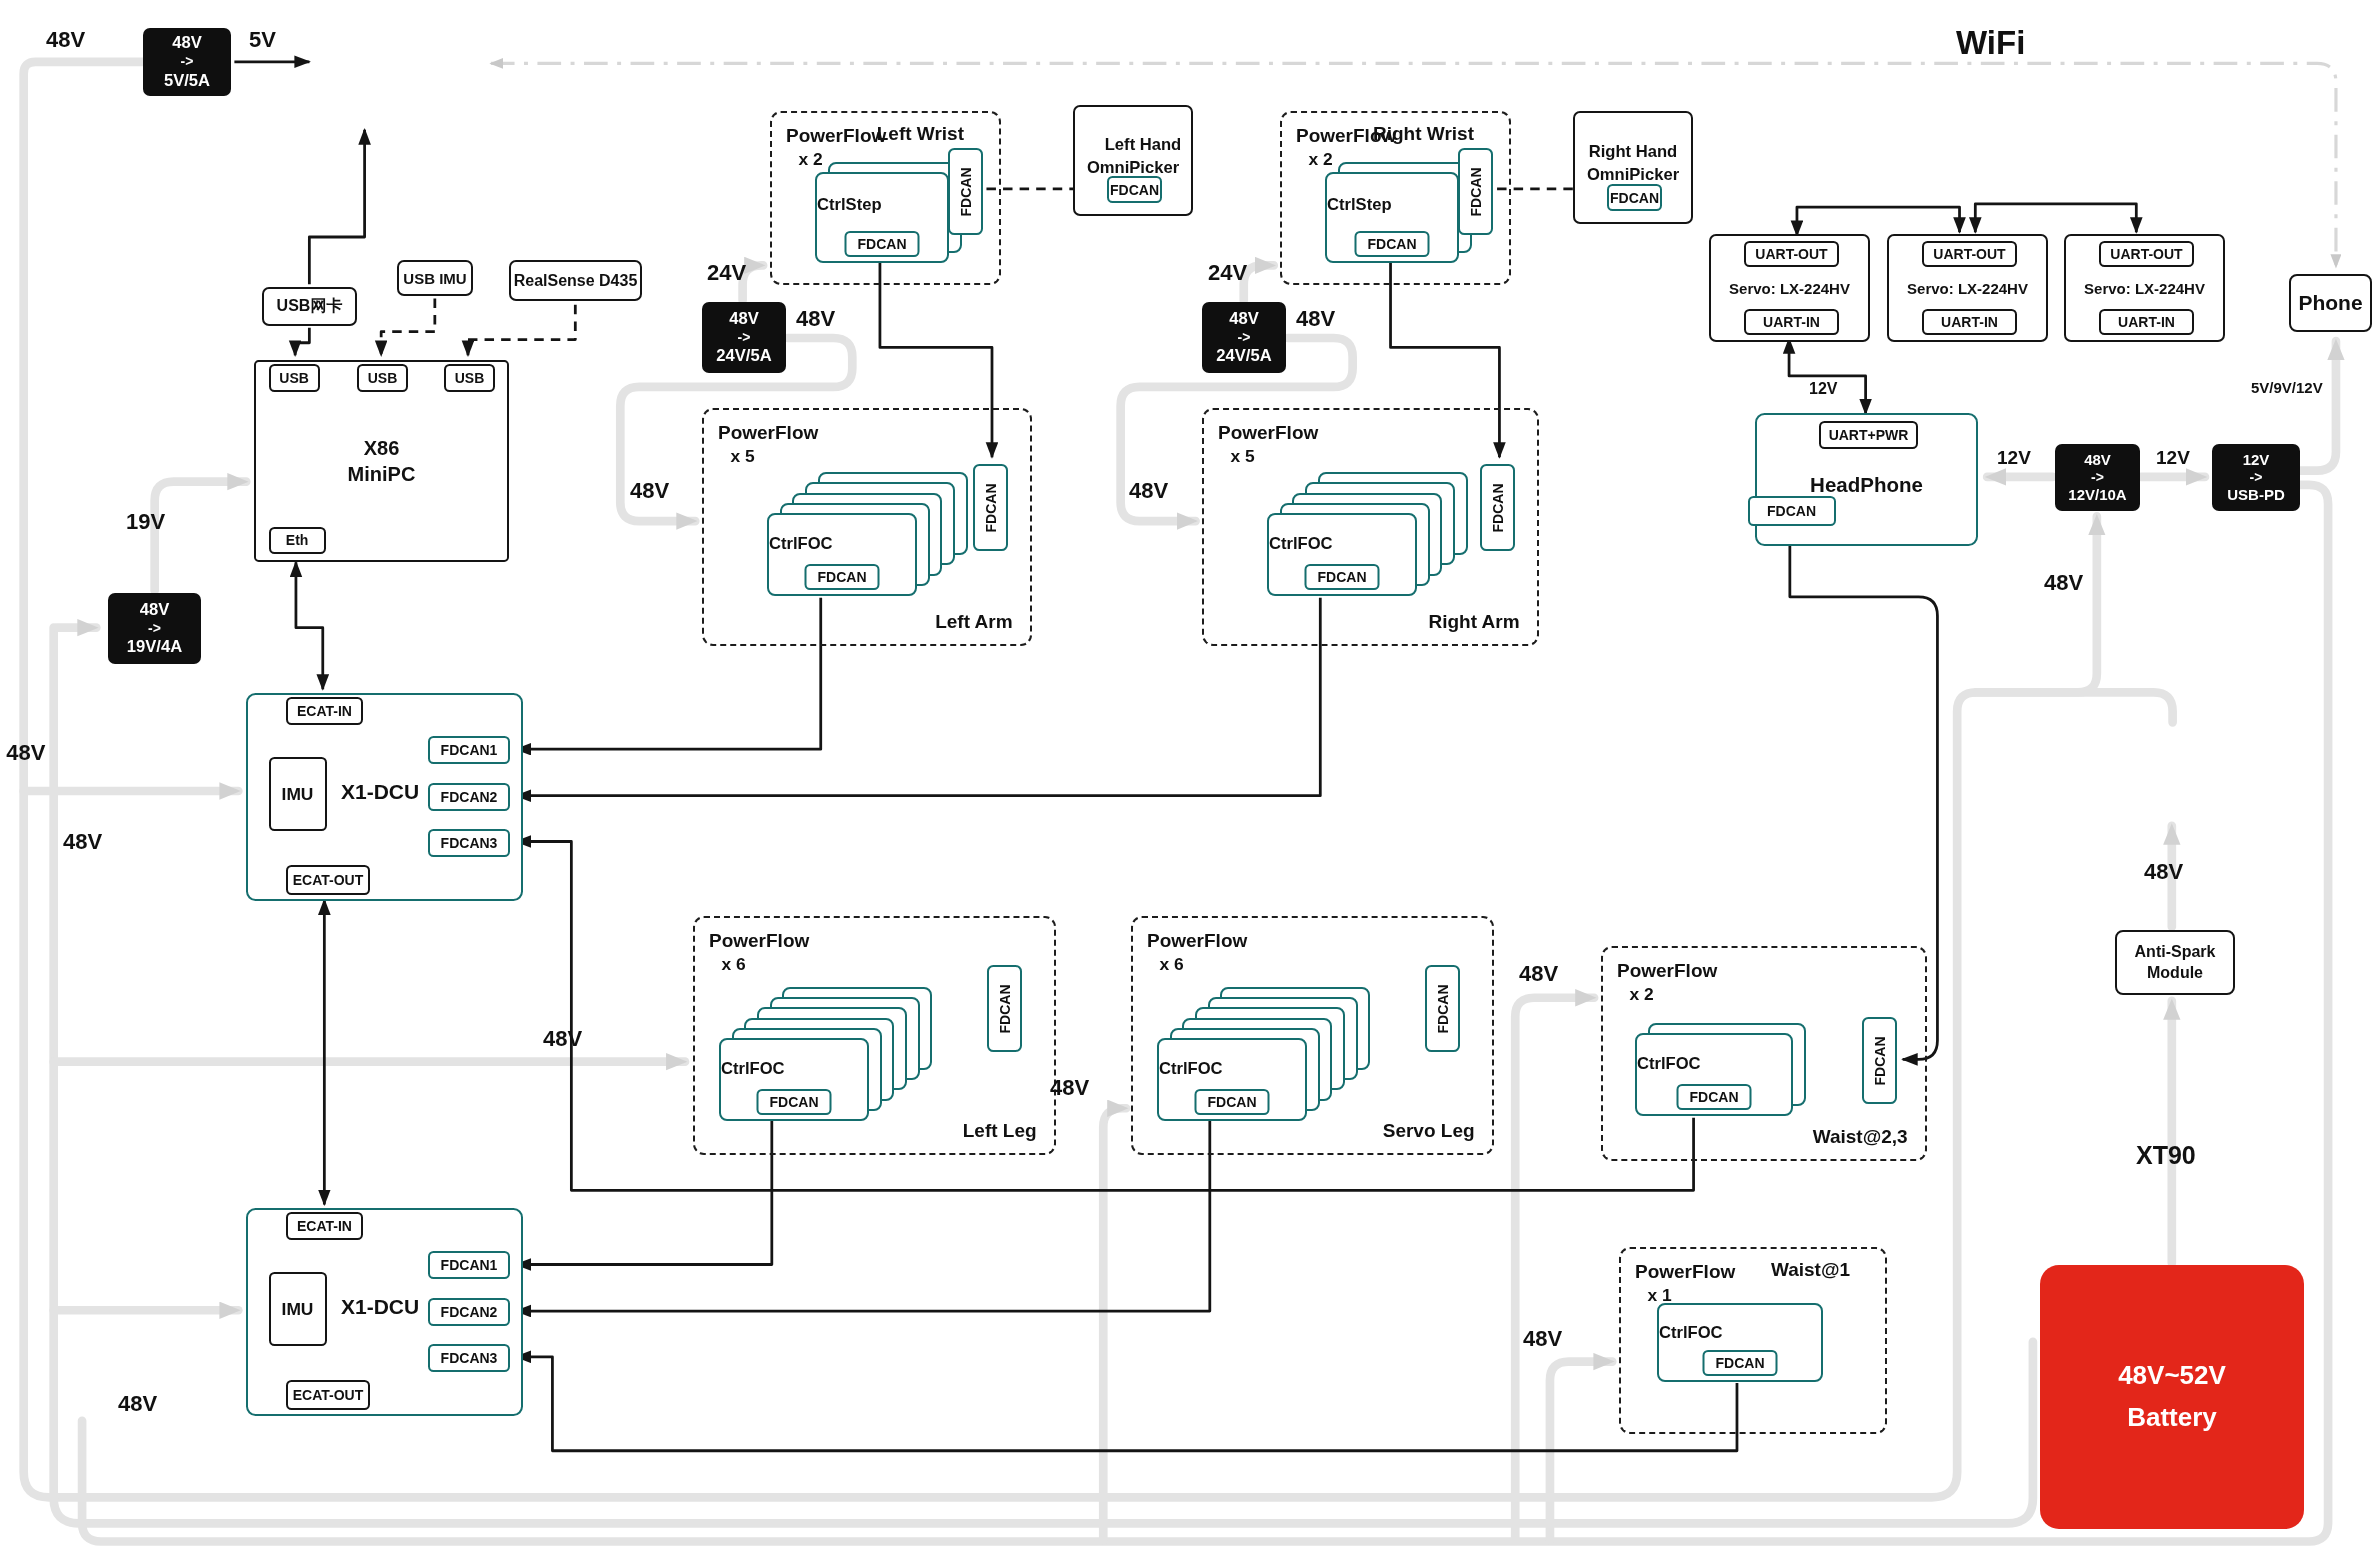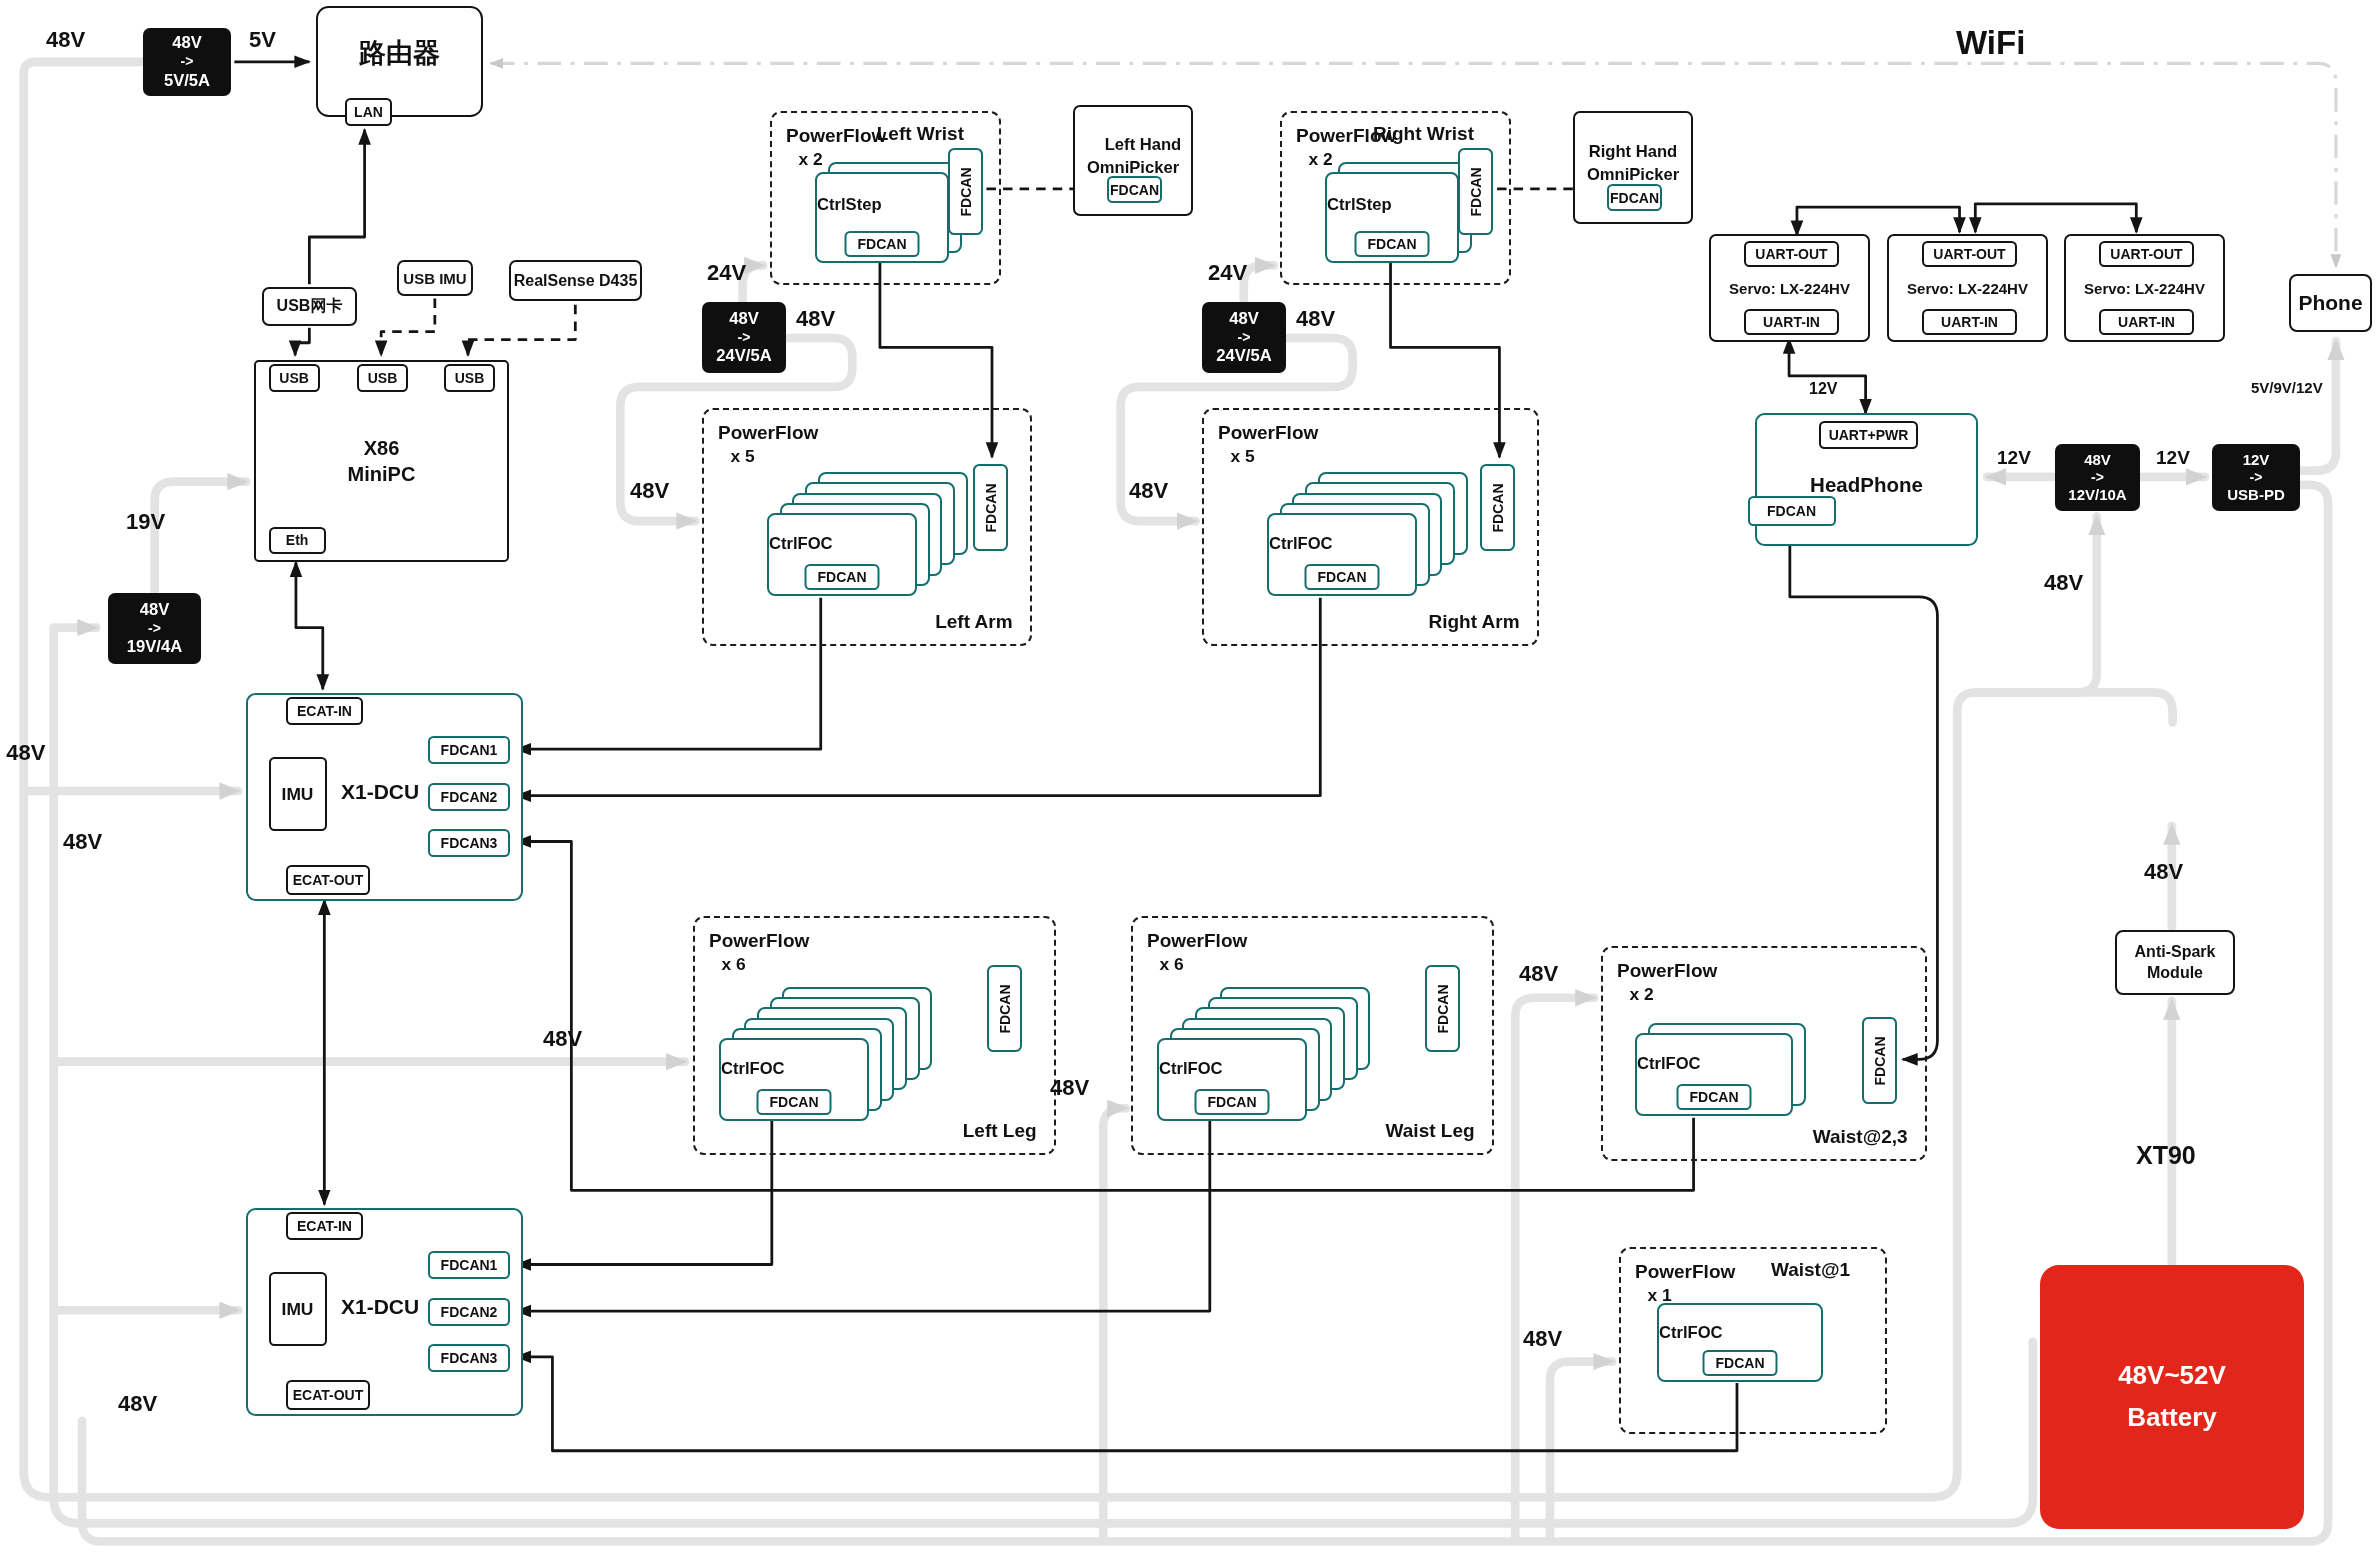--- a/index.html
+++ b/index.html
@@ -113,24 +113,20 @@
   </g>
 
   <g>
     <path class="dw" d="M 551 378 V 420 H 483 V 450" marker-end="url(#mb)"></path>
     <path class="dw" d="M 729 386 V 430 H 593 V 450" marker-end="url(#mb)"></path>
     <path class="dw" d="M 1250 239 H 1394" marker-end="url(#mb)"></path>
     <path class="dw" d="M 1897 239 H 2028" marker-end="url(#mb)"></path>
   </g>
 </svg>
 
-<div class="box" style="left:316px;top:6.3px;width:167px;height:111px;border-radius:12.6px;">
-  <div class="bigtitle" style="font-size:27px;margin-bottom:17.4px;">路由器</div>
-  <div class="port" style="left:27px;bottom:-11px;width:47px;height:28px;">LAN</div>
-</div>
 
 <div class="blackbox" style="left:143px;top:28px;width:88px;height:68px;">
   <span>48V</span>
   <span class="arw">-&gt;</span>
   <span>5V/5A</span>
 </div>
 <div class="lbl" style="left:46px;top:27px;">48V</div>
 <div class="lbl" style="left:249px;top:27px;">5V</div>
 <div class="lbl xl" style="left:1956px;top:24px;">WiFi</div>
 
@@ -331,21 +327,21 @@
     </div>
   </div>
   <div class="vfdcan" style="right:32px;top:47px;">
         <span>FDCAN</span>
       </div>
 </div>
 <div class="lbl" style="left:543px;top:1026px;">48V</div>
 
 <div class="pf pf-leg" style="left:1131px;top:916px;width:363px;height:239px;">
   <div class="pf-head"><span>PowerFlow</span><span class="pf-count">x 6</span></div>
-  <div class="pf-loc loc-br">Waist Leg</div>
+  <div class="pf-loc loc-br">Servo Leg</div>
   <div class="stack" style="left:24px;top:69px;width:213px;height:134px;">
     <div class="cell back" style="left: 63px; bottom: 51px;"></div>
         <div class="cell back" style="left: 51px; bottom: 41px;"></div>
         <div class="cell back" style="left: 38px; bottom: 31px;"></div>
         <div class="cell back" style="left: 25px; bottom: 20.5px;"></div>
         <div class="cell back" style="left: 12.6px; bottom: 10.3px;"></div>
         <div class="cell front">
       <div class="ctrl">CtrlFOC</div>
       <div class="fdcan-chip">FDCAN</div>
     </div>

